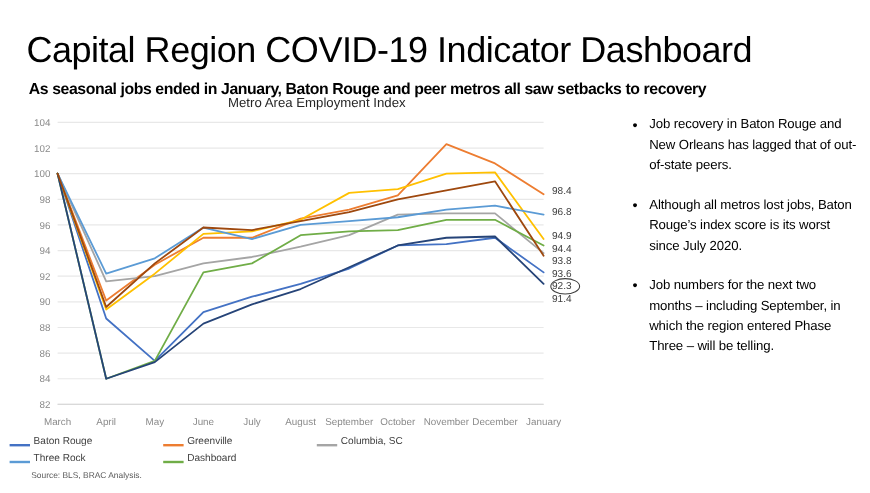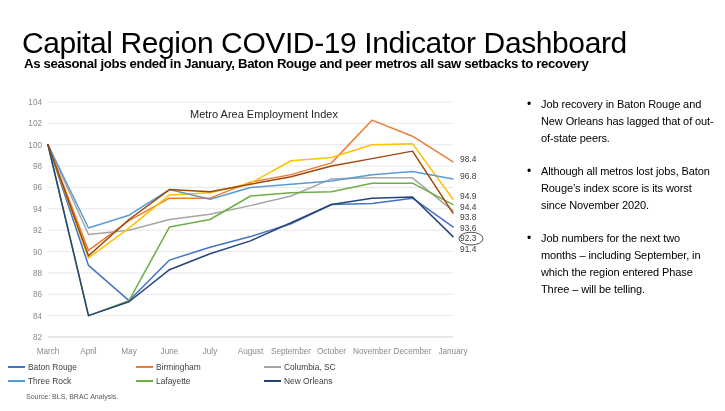--- a/index.html
+++ b/index.html
@@ -9,45 +9,45 @@
     color:#111111;overflow:hidden;position:relative;
   }
   #slide{position:relative;width:725px;height:411px;}
 
   .title{
     position:absolute;left:22px;top:26px;
     font-size:30px;line-height:34px;font-weight:400;
     letter-spacing:-0.4px;color:#000;white-space:nowrap;
   }
   .subtitle{
-    position:absolute;left:24px;top:56px;
+    position:absolute;left:24px;top:66px;
     font-size:13.2px;line-height:16px;font-weight:bold;
     letter-spacing:-0.35px;color:#000;white-space:nowrap;
   }
 
   .chart-wrap{position:absolute;left:8px;top:80px;width:512px;height:320px;}
   .chart-title{
     position:absolute;left:0;top:0;width:512px;text-align:center;
-    font-size:11px;color:#262626;margin-top:28px;
+    font-size:11px;color:#262626;
   }
   svg.plot{position:absolute;left:0;top:14px;}
 
   .ytick{font-size:8.2px;fill:#8a8a8a;text-anchor:end;
          font-family:"Liberation Sans","DejaVu Sans",sans-serif;}
   .xtick{font-size:8.2px;fill:#8a8a8a;text-anchor:middle;
          font-family:"Liberation Sans","DejaVu Sans",sans-serif;}
   .endlab{font-size:8.4px;text-anchor:start;
           font-family:"Liberation Sans","DejaVu Sans",sans-serif;}
   .gridline{stroke:#e8e8e8;stroke-width:1;}
   .axisline{stroke:#d9d9d9;stroke-width:1;}
   .series{fill:none;stroke-width:1.5;stroke-linejoin:round;stroke-linecap:round;}
 
   .legend{position:absolute;left:8px;top:362px;width:512px;}
   .legend-row{display:flex;width:512px;margin-bottom:4px;}
-  .legend-item{display:flex;align-items:center;width:128px;font-size:8.4px;color:#404040;}
+  .legend-item{display:flex;align-items:flex-end;width:128px;font-size:8.4px;color:#404040;}
   .legend-swatch{width:17px;height:2px;margin-right:3px;flex:0 0 auto;}
   .legend-label{white-space:nowrap;}
 
   .source{
     position:absolute;left:26px;top:393px;
     font-size:7px;color:#5a5a5a;
   }
 
   .bullets{position:absolute;left:527px;top:96px;width:190px;}
   .bullet{display:flex;margin-bottom:16px;}
@@ -122,53 +122,49 @@
   </div>
 
   <div class="legend" id="chart-legend">
       <div class="legend-row">
         <div class="legend-item">
           <span class="legend-swatch" style="background: rgb(68, 114, 196);"></span>
           <span class="legend-label">Baton Rouge</span>
         </div>
         <div class="legend-item">
           <span class="legend-swatch" style="background: rgb(237, 125, 49);"></span>
-          <span class="legend-label">Birmingham</span>
+          <span class="legend-label">Greenville</span>
         </div>
         <div class="legend-item">
           <span class="legend-swatch" style="background: rgb(165, 165, 165);"></span>
           <span class="legend-label">Columbia, SC</span>
         </div>
       </div>
       <div class="legend-row">
         <div class="legend-item">
           <span class="legend-swatch" style="background: rgb(91, 155, 213);"></span>
           <span class="legend-label">Three Rock</span>
         </div>
         <div class="legend-item">
           <span class="legend-swatch" style="background: rgb(112, 173, 71);"></span>
-          <span class="legend-label">Lafayette</span>
-        </div>
-        <div class="legend-item">
-          <span class="legend-swatch" style="background: rgb(38, 68, 120);"></span>
-          <span class="legend-label">New Orleans</span>
+          <span class="legend-label">Dashboard</span>
         </div>
       </div>
     </div>
 
   <div class="source">Source: BLS, BRAC Analysis.</div>
 
   <div class="bullets" id="bullet-list">
       <div class="bullet">
         <div class="bullet-dot">•</div>
         <div class="bullet-text">Job recovery in Baton Rouge and New Orleans has lagged that of out-of-state peers.</div>
       </div>
       <div class="bullet">
         <div class="bullet-dot">•</div>
-        <div class="bullet-text">Although all metros lost jobs, Baton Rouge’s index score is its worst since November 2020.</div>
+        <div class="bullet-text">Although all metros lost jobs, Baton Rouge’s index score is its worst since July 2020.</div>
       </div>
       <div class="bullet">
         <div class="bullet-dot">•</div>
         <div class="bullet-text">Job numbers for the next two months – including September, in which the region entered Phase Three – will be telling.</div>
       </div>
     </div>
 
 </div>
 
 </body></html>

